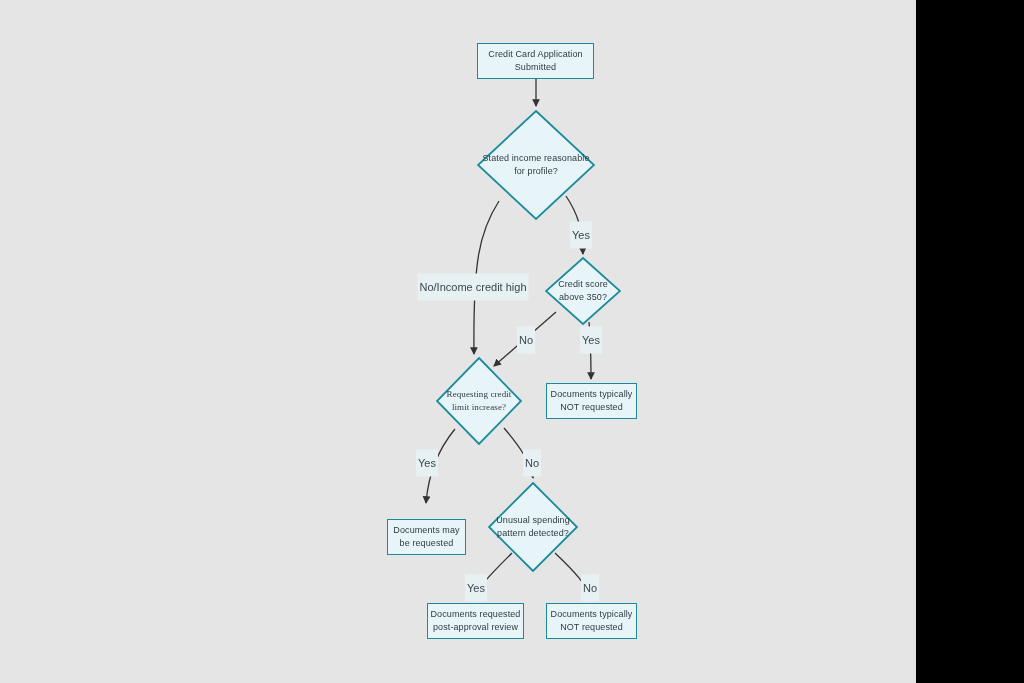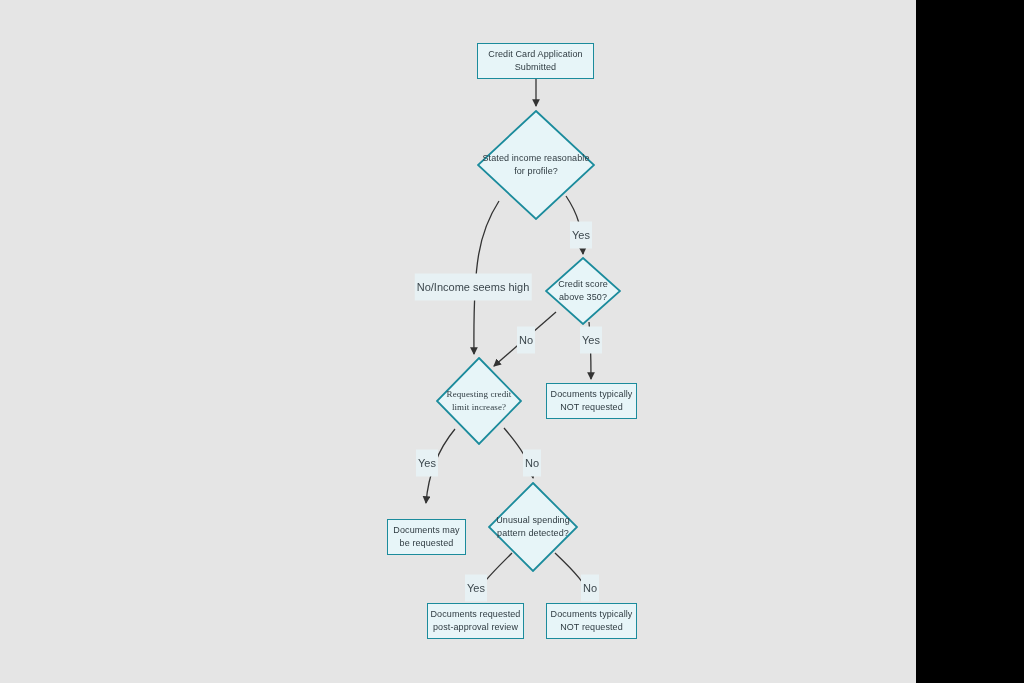--- a/index.html
+++ b/index.html
@@ -156,21 +156,21 @@
         <div class="node-text">Documents requested
 post-approval review</div>
       </div>
       <div class="node node-rect" style="left: 546px; top: 603px; width: 91px; height: 36px;">
         <div class="node-text">Documents typically
 NOT requested</div>
       </div>
     </div>
   <div id="labels-layer">
       <div class="edge-label" style="left: 581px; top: 235px;">Yes</div>
-      <div class="edge-label" style="left: 473px; top: 287px;">No/Income seems high</div>
+      <div class="edge-label" style="left: 473px; top: 287px;">No/Income credit high</div>
       <div class="edge-label" style="left: 526px; top: 340px;">No</div>
       <div class="edge-label" style="left: 591px; top: 340px;">Yes</div>
       <div class="edge-label" style="left: 427px; top: 463px;">Yes</div>
       <div class="edge-label" style="left: 532px; top: 463px;">No</div>
       <div class="edge-label" style="left: 476px; top: 588px;">Yes</div>
       <div class="edge-label" style="left: 590px; top: 588px;">No</div>
     </div>
 
 </div>
 

